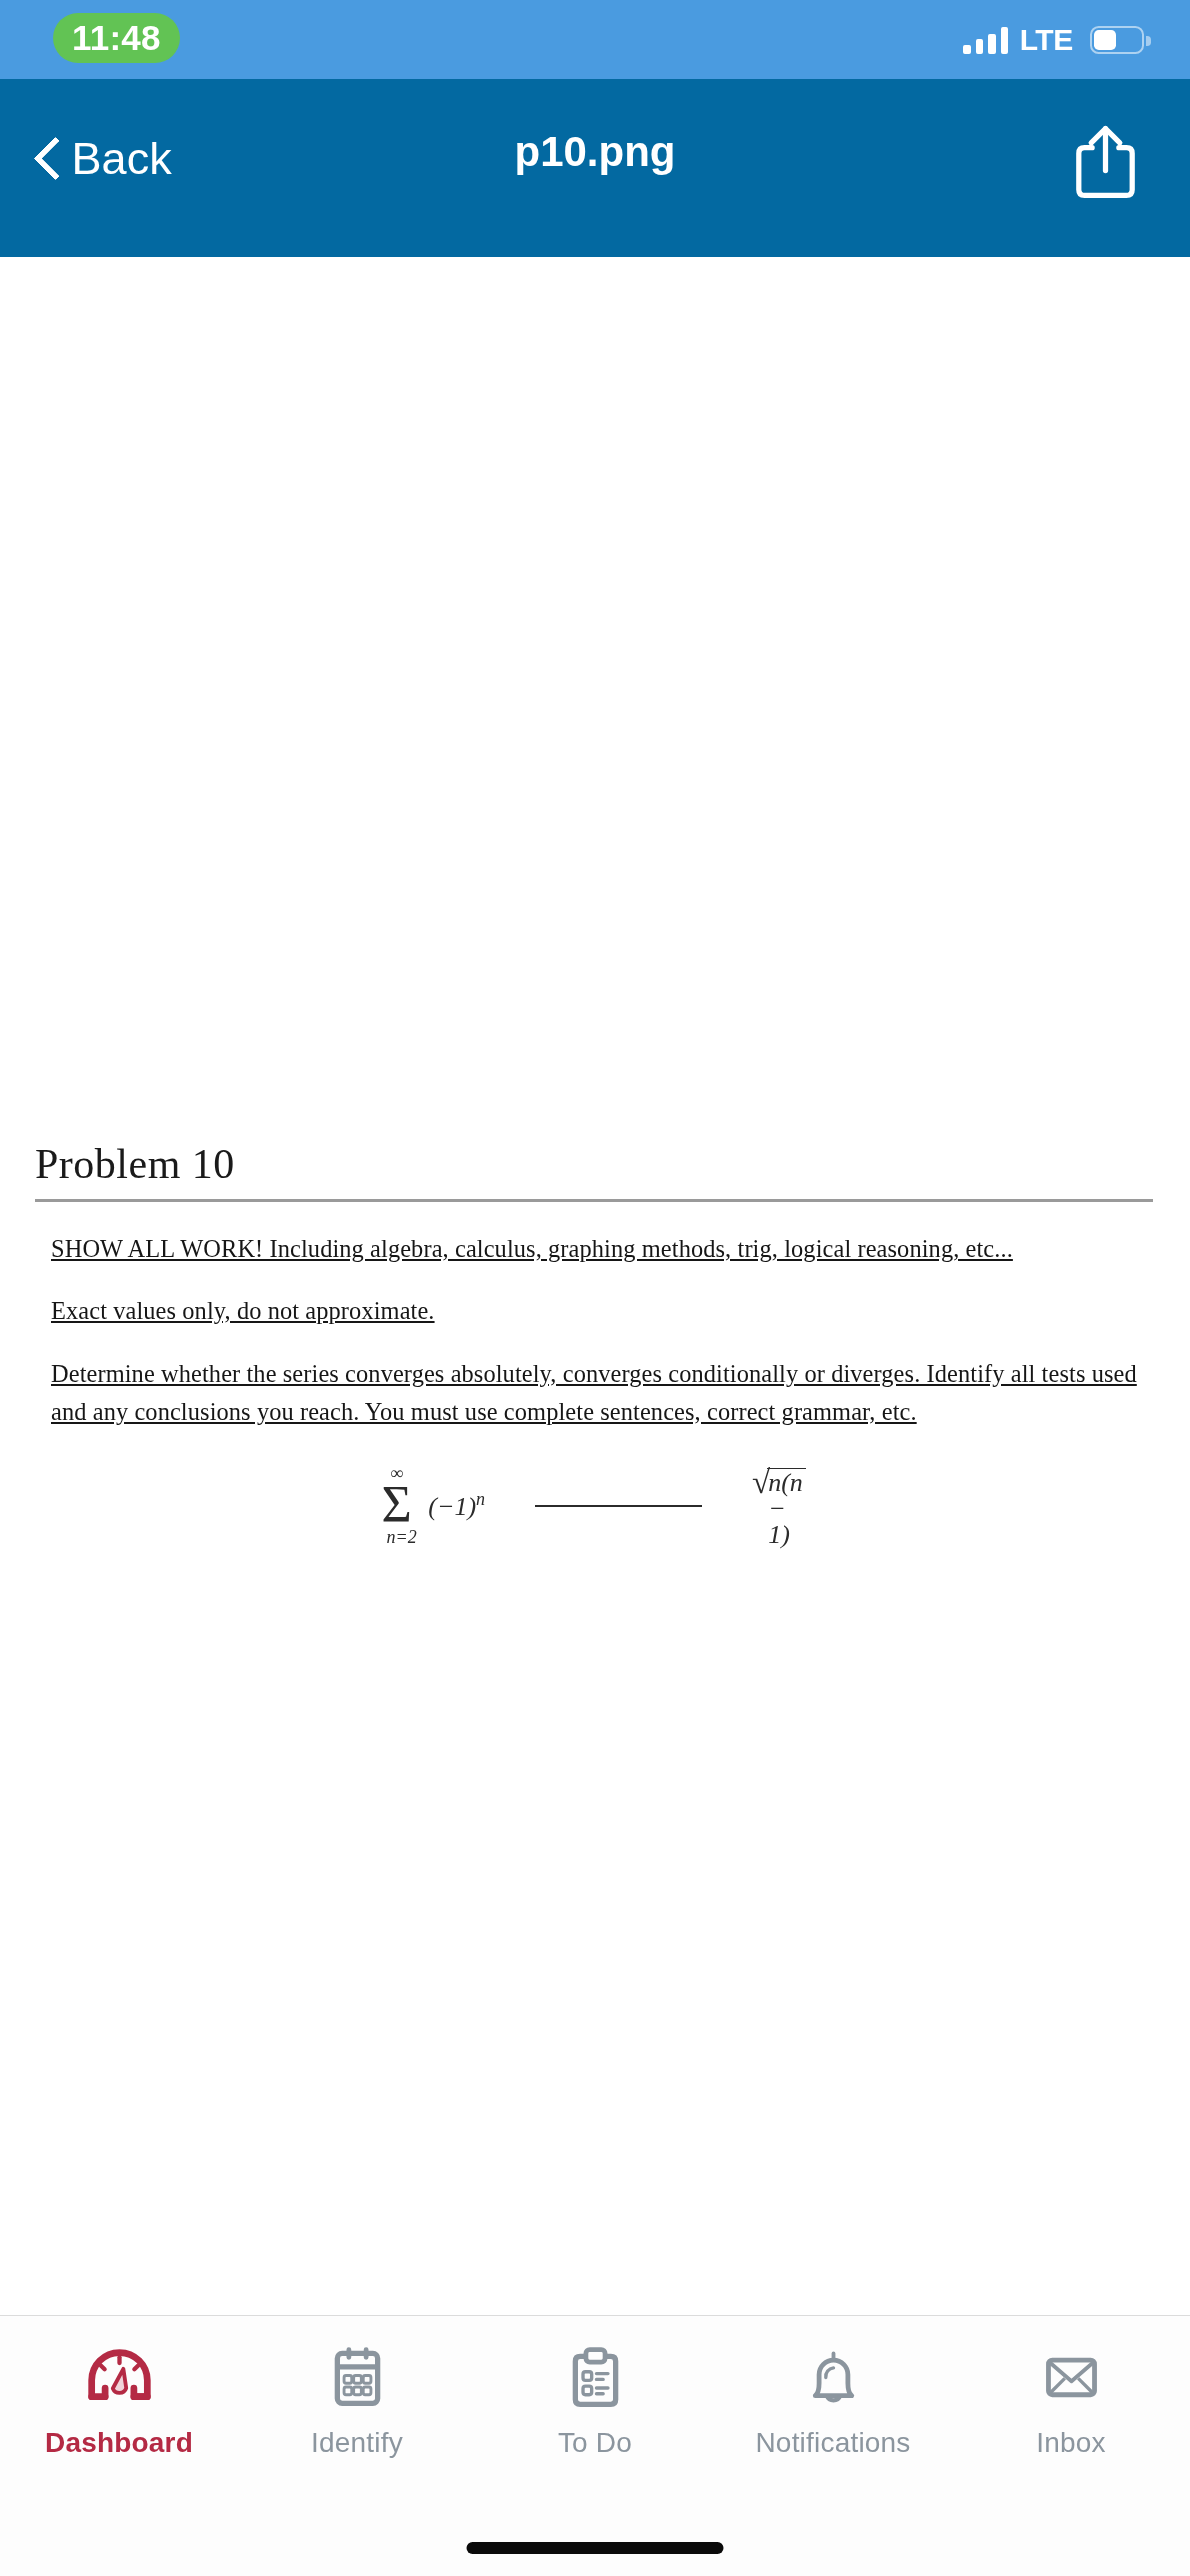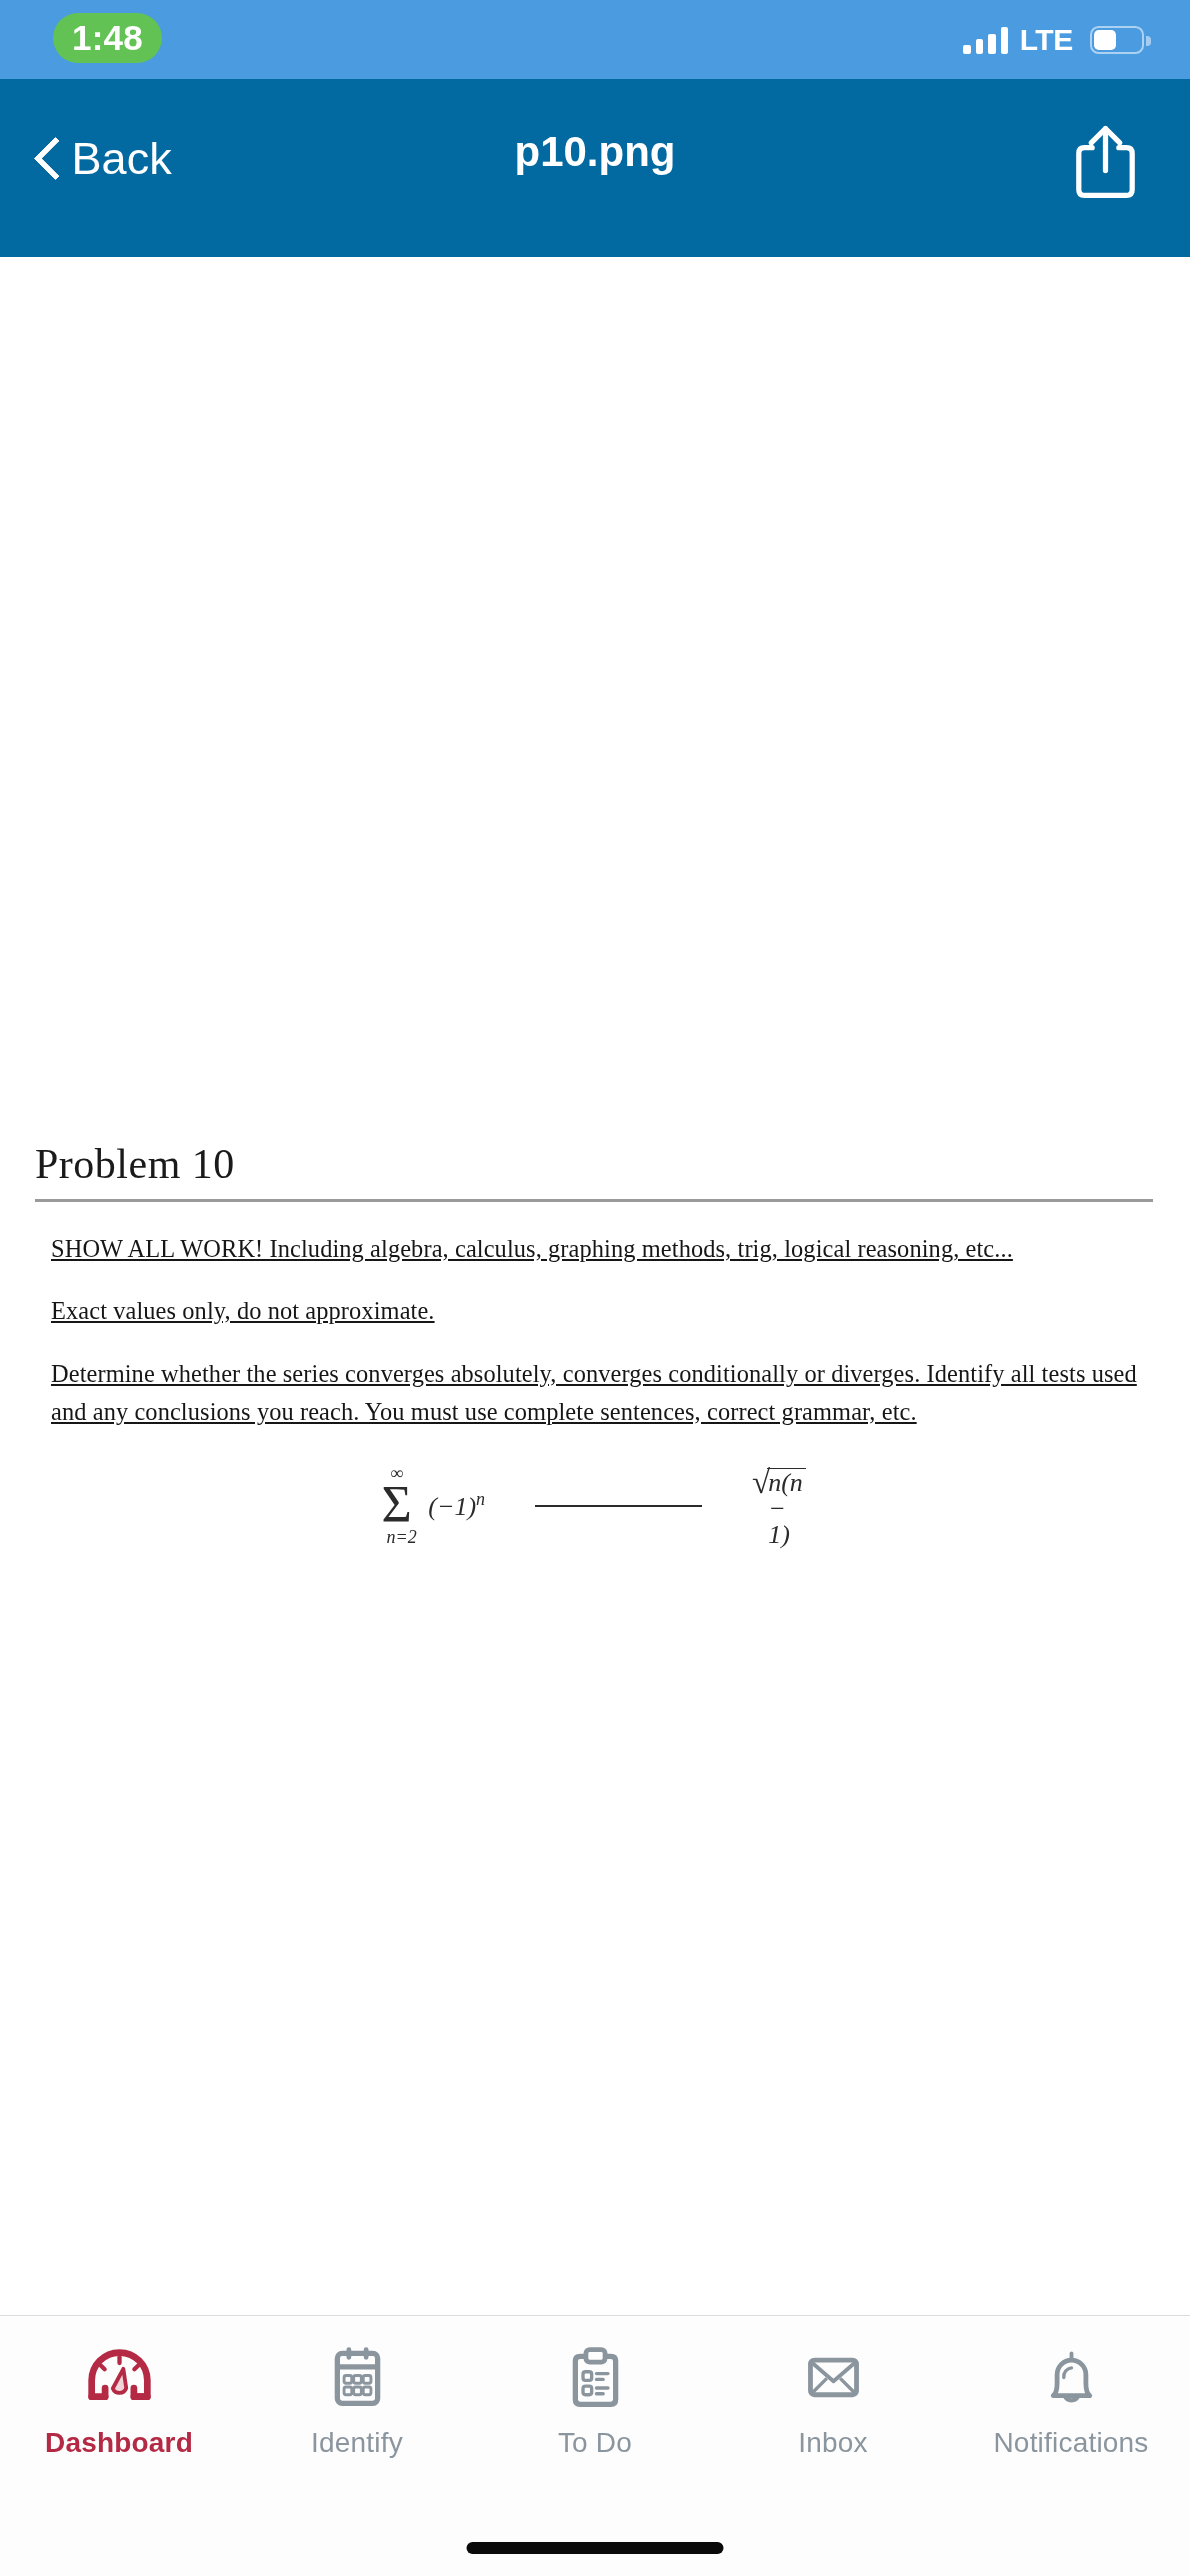--- a/index.html
+++ b/index.html
@@ -322,21 +322,21 @@
     height: 12.5px;
     background: #0a0a0a;
     border-radius: 6.7px;
   }
 </style>
 </head>
 <body>
 
 <div class="status-bar">
   <div class="time-pill">
-    <span>1:48</span>
+    <span>11:48</span>
   </div>
   <div class="status-right">
     <div class="signal-bars">
       <i></i>
         <i></i>
         <i></i>
         <i></i>
     </div>
     <div class="lte-label">LTE</div>
     <div class="battery">
@@ -440,36 +440,36 @@
           <rect x="24" y="47" width="9" height="9" rx="2.5" stroke="#8b959e" stroke-width="3.5" fill="none"></rect>
           <path d="M38 49 L50 49 M38 55 L45 55" stroke="#8b959e" stroke-width="3.5" stroke-linecap="round"></path>
         </svg>
       </div>
       <div class="tab-label">To Do</div>
     </div>
 
     <div class="tab">
       <div class="tab-icon">
         <svg viewBox="0 0 74 74" width="71" height="71">
-          <rect x="13" y="20" width="48" height="36" rx="4" stroke="#8b959e" stroke-width="5" fill="none"></rect>
-          <path d="M15 23 L37 42 L59 23" stroke="#8b959e" stroke-width="4" fill="none" stroke-linejoin="round"></path>
-          <path d="M15 54 L30 39 M59 54 L44 39" stroke="#8b959e" stroke-width="3.5" fill="none"></path>
-        </svg>
-      </div>
-      <div class="tab-label">Inbox</div>
-    </div>
-
-    <div class="tab">
-      <div class="tab-icon">
-        <svg viewBox="0 0 74 74" width="71" height="71">
           <path d="M18 57 Q22 54 22 44 L22 35 A15 15 0 0 1 52 35 L52 44 Q52 54 56 57 Z" stroke="#8b959e" stroke-width="5" fill="none" stroke-linejoin="round"></path>
           <path d="M37 20 L37 13" stroke="#8b959e" stroke-width="4" stroke-linecap="round"></path>
           <path d="M29 38 A9 9 0 0 1 37 28" stroke="#8b959e" stroke-width="3.5" fill="none" stroke-linecap="round"></path>
           <path d="M30 57 A7.5 7.5 0 0 0 44 57" stroke="#8b959e" stroke-width="4.5" fill="none"></path>
         </svg>
       </div>
       <div class="tab-label">Notifications</div>
     </div>
 
+    <div class="tab">
+      <div class="tab-icon">
+        <svg viewBox="0 0 74 74" width="71" height="71">
+          <rect x="13" y="20" width="48" height="36" rx="4" stroke="#8b959e" stroke-width="5" fill="none"></rect>
+          <path d="M15 23 L37 42 L59 23" stroke="#8b959e" stroke-width="4" fill="none" stroke-linejoin="round"></path>
+          <path d="M15 54 L30 39 M59 54 L44 39" stroke="#8b959e" stroke-width="3.5" fill="none"></path>
+        </svg>
+      </div>
+      <div class="tab-label">Inbox</div>
+    </div>
+
   </div>
   <div class="home-indicator"></div>
 </div>
 
 
 </body></html>

